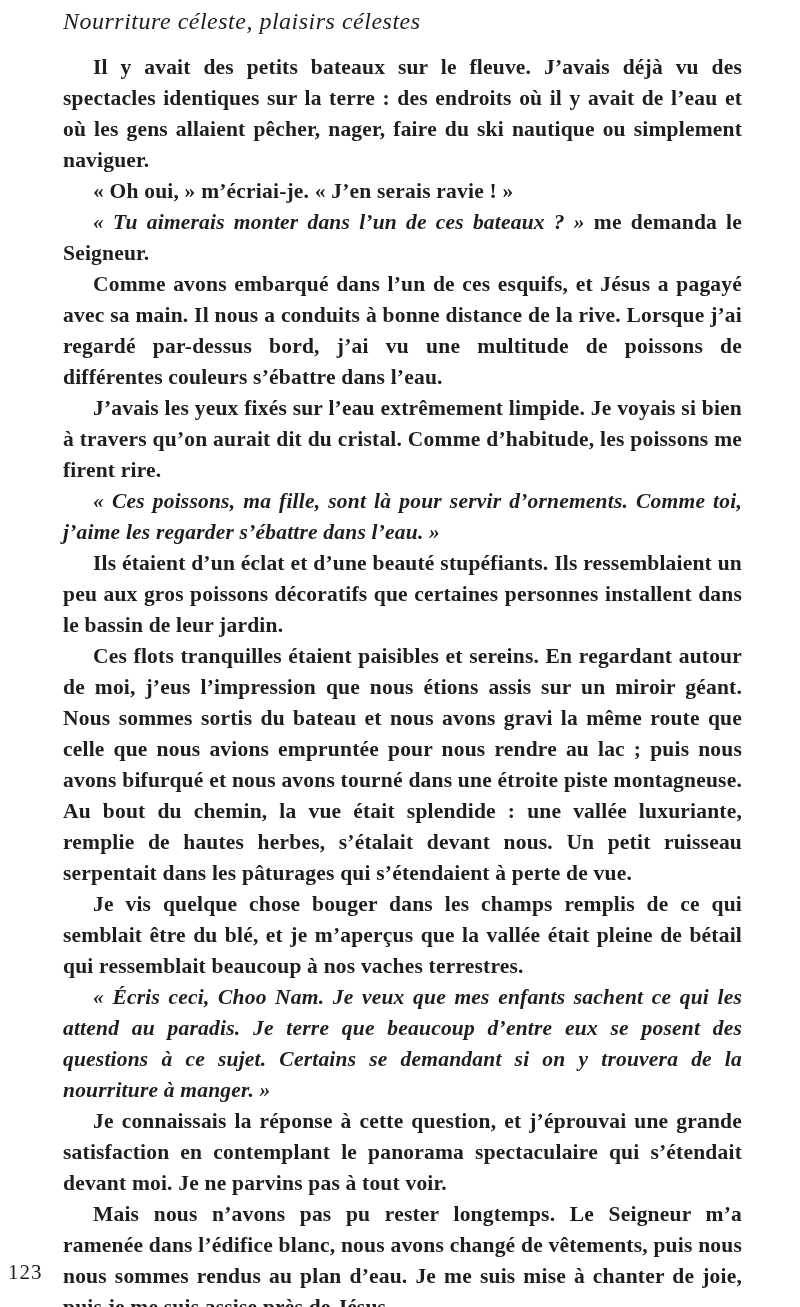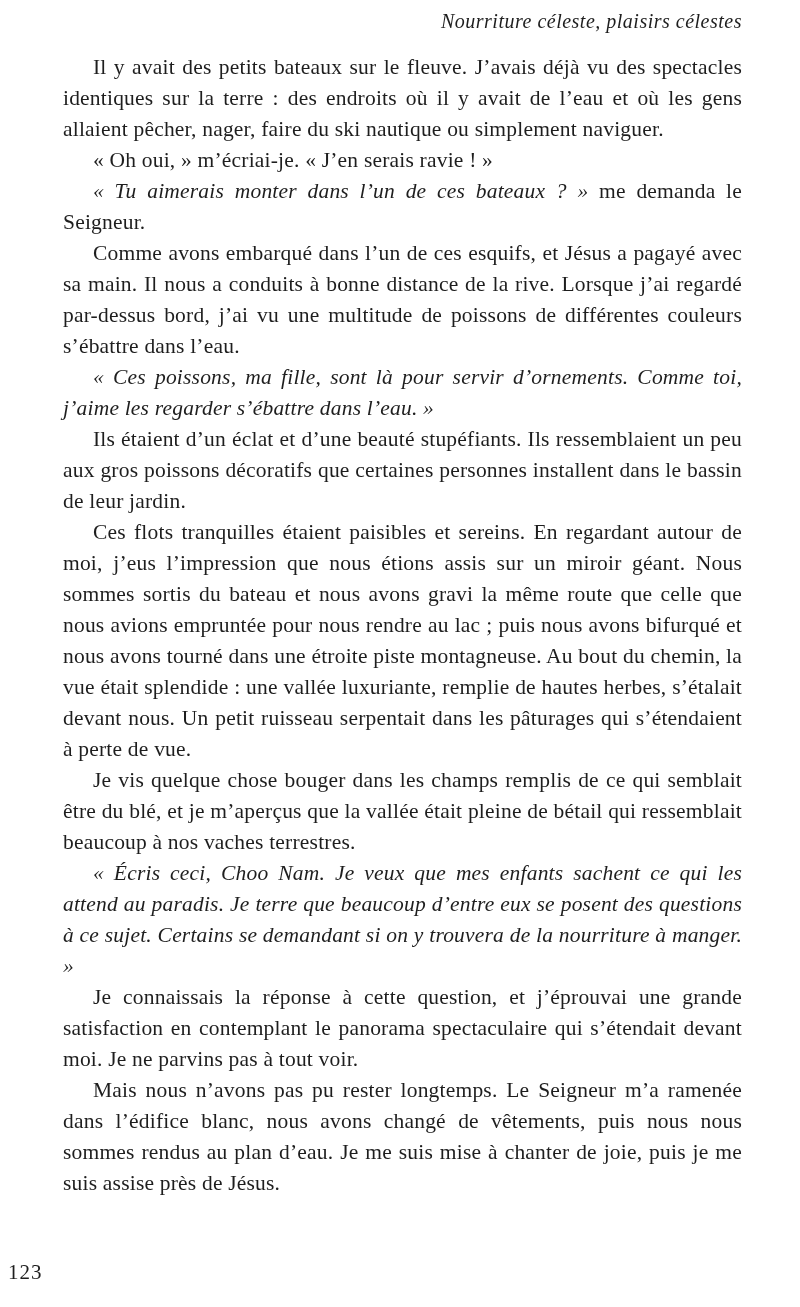--- a/index.html
+++ b/index.html
@@ -13,34 +13,35 @@
   .page {
     box-sizing: border-box;
     width: 800px;
     height: 1307px;
     padding: 6px 58px 0 63px;
     font-family: "Liberation Serif", "DejaVu Serif", serif;
     color: #1e1e1e;
     position: relative;
   }
   .chapter-title {
-    text-align: right;
+    text-align: left;
     font-style: italic;
-    font-size: 20px;
+    font-size: 24px;
     line-height: 30px;
     margin: 0 0 16px 0;
     letter-spacing: 0.5px;
   }
   .para {
     margin: 0;
     font-size: 21.5px;
     line-height: 31px;
     text-align: justify;
     text-indent: 30px;
     letter-spacing: 0.2px;
+    font-weight: bold;
   }
   .seg.italic {
     font-style: italic;
   }
   .page-number {
     position: absolute;
     bottom: 22px;
     left: 0;
     width: 100%;
     text-align: left;
@@ -57,20 +58,21 @@
   <div class="chapter-title">Nourriture céleste, plaisirs célestes</div>
 
   <p class="para"><span class="seg">Il y avait des petits bateaux sur le fleuve. J’avais déjà vu des spectacles identiques sur la terre : des endroits où il y avait de l’eau et où les gens allaient pêcher, nager, faire du ski nautique ou simplement naviguer.</span></p>
 
   <p class="para"><span class="seg">« Oh oui, » m’écriai-je. « J’en serais ravie ! »</span></p>
 
   <p class="para"><span class="seg italic">« Tu aimerais monter dans l’un de ces bateaux ? » </span><span class="seg">me demanda le Seigneur.</span></p>
 
   <p class="para"><span class="seg">Comme avons embarqué dans l’un de ces esquifs, et Jésus a pagayé avec sa main. Il nous a conduits à bonne distance de la rive. Lorsque j’ai regardé par-dessus bord, j’ai vu une multitude de poissons de différentes couleurs s’ébattre dans l’eau.</span></p>
 
+  <p class="para"><span class="seg">J’avais les yeux fixés sur l’eau extrêmement limpide. Je voyais si bien à travers qu’on aurait dit du cristal. Comme d’habitude, les poissons me firent rire.</span></p>
 
   <p class="para"><span class="seg italic">« Ces poissons, ma fille, sont là pour servir d’ornements. Comme toi, j’aime les regarder s’ébattre dans l’eau. »</span></p>
 
   <p class="para"><span class="seg">Ils étaient d’un éclat et d’une beauté stupéfiants. Ils ressemblaient un peu aux gros poissons décoratifs que certaines personnes installent dans le bassin de leur jardin.</span></p>
 
   <p class="para"><span class="seg">Ces flots tranquilles étaient paisibles et sereins. En regardant autour de moi, j’eus l’impression que nous étions assis sur un miroir géant. Nous sommes sortis du bateau et nous avons gravi la même route que celle que nous avions empruntée pour nous rendre au lac ; puis nous avons bifurqué et nous avons tourné dans une étroite piste montagneuse. Au bout du chemin, la vue était splendide : une vallée luxuriante, remplie de hautes herbes, s’étalait devant nous. Un petit ruisseau serpentait dans les pâturages qui s’étendaient à perte de vue.</span></p>
 
   <p class="para"><span class="seg">Je vis quelque chose bouger dans les champs remplis de ce qui semblait être du blé, et je m’aperçus que la vallée était pleine de bétail qui ressemblait beaucoup à nos vaches terrestres.</span></p>
 
   <p class="para"><span class="seg italic">« Écris ceci, Choo Nam. Je veux que mes enfants sachent ce qui les attend au paradis. Je terre que beaucoup d’entre eux se posent des questions à ce sujet. Certains se demandant si on y trouvera de la nourriture à manger. »</span></p>

